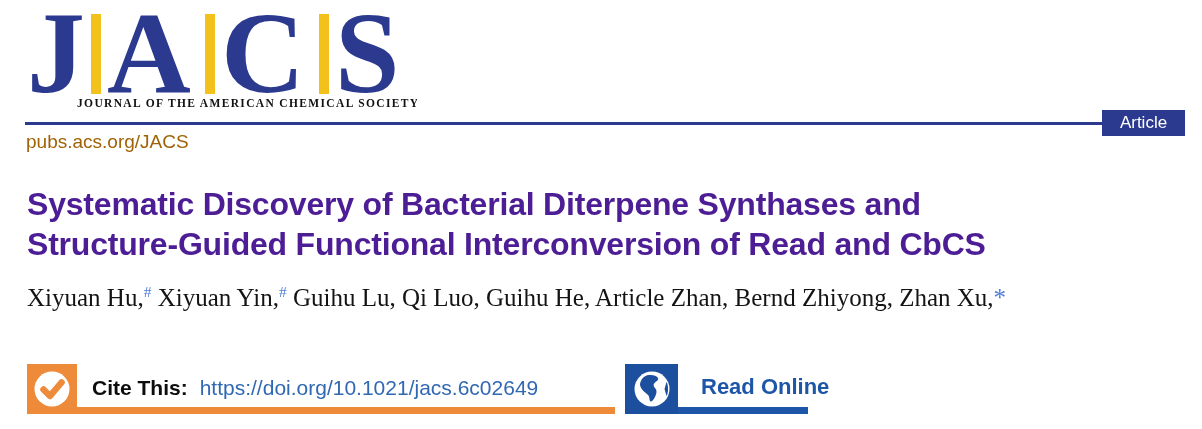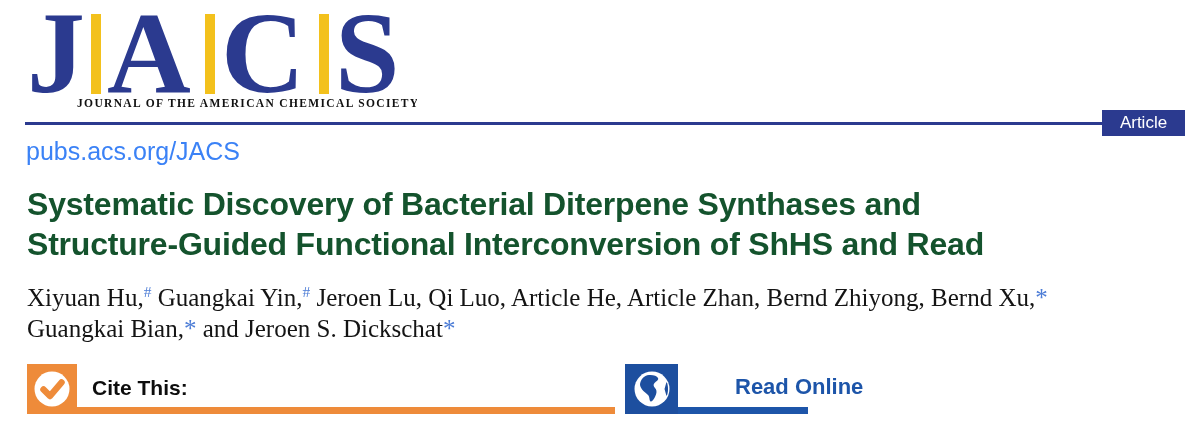--- a/index.html
+++ b/index.html
@@ -15,33 +15,33 @@
     font-size:116px;fill:#2B3A8F;
   }
   .logo-sub{
     font-family:"Liberation Serif",serif;font-weight:bold;
     font-size:11.5px;fill:#111111;letter-spacing:1.35px;
   }
   .logo-bar{fill:#F3C11C;}
 
   #rule{position:absolute;left:25px;top:122px;width:1160px;height:3px;background:#2B3A8F;}
   #pubs-link{
-    position:absolute;left:26px;top:137px;
-    font-size:25px;color:#3b82f6;text-decoration:none;
+    position:absolute;left:26px;top:131px;
+    font-size:19px;color:#a16207;text-decoration:none;
   }
   #article-badge{
     position:absolute;left:1102px;top:110px;width:83px;height:26px;
     background:#2B3A8F;color:#ffffff;font-size:17px;
     display:flex;align-items:center;justify-content:center;
   }
 
   
   #title{
     position:absolute;left:27px;top:184px;width:1165px;
-    font-weight:bold;font-size:32px;line-height:40px;color:#14532d;
+    font-weight:bold;font-size:32px;line-height:40px;color:#4c1d95;
     letter-spacing:-0.2px;
   }
   #authors{
     position:absolute;left:27px;top:282px;width:1165px;
     font-family:"Liberation Serif",serif;font-size:25px;line-height:31px;
     color:#141414;
   }
   .marker{color:#4C7CD6;}
   sup.marker{font-size:62%;line-height:0;}
 
@@ -59,21 +59,21 @@
   #cite-bar{position:absolute;left:77px;top:407px;width:538px;height:7px;background:#EE8B3A;}
 
   #read-globe{
     position:absolute;left:625px;top:364px;width:53px;height:50px;
     background:#1D4F9F;display:flex;align-items:center;justify-content:center;
     cursor:pointer;
   }
   #read-bar{position:absolute;left:678px;top:407px;width:130px;height:7px;background:#1D55A9;}
   #read-label{
     position:absolute;left:701px;top:374px;
-    font-weight:bold;font-size:22px;color:#1D55A9;text-decoration:none;margin-left:34px;
+    font-weight:bold;font-size:22px;color:#1D55A9;text-decoration:none;
   }
 </style>
 </head>
 <body>
 
 <svg id="logo-svg" width="390" height="112">
   <text x="0" y="84" class="logo-letter">J</text>
   <rect x="64" y="6" width="10" height="80" class="logo-bar"></rect>
   <text x="80" y="84" class="logo-letter">A</text>
   <rect x="178" y="6" width="10" height="80" class="logo-bar"></rect>
@@ -84,36 +84,36 @@
 </svg>
 
 <div id="rule"></div>
 <a id="pubs-link" href="#">pubs.acs.org/JACS</a>
 <div id="article-badge">
   <span>Article</span>
 </div>
 
 <div id="title">
   <div>Systematic Discovery of Bacterial Diterpene Synthases and</div>
-  <div>Structure-Guided Functional Interconversion of ShHS and Read</div>
+  <div>Structure-Guided Functional Interconversion of Read and CbCS</div>
 </div>
 
 <div id="authors">
-  <div id="authors-line-1"><span>Xiyuan Hu,</span><sup class="marker">#</sup><span> Guangkai Yin,</span><sup class="marker">#</sup><span> Jeroen Lu,</span><span> Qi Luo,</span><span> Article He,</span><span> Article Zhan,</span><span> Bernd Zhiyong,</span><span> Bernd Xu,</span><span class="marker">*</span></div>
-  <div id="authors-line-2"><span>Guangkai Bian,</span><span class="marker">*</span><span> and Jeroen S. Dickschat</span><span class="marker">*</span></div>
+  <div id="authors-line-1"><span>Xiyuan Hu,</span><sup class="marker">#</sup><span> Xiyuan Yin,</span><sup class="marker">#</sup><span> Guihu Lu,</span><span> Qi Luo,</span><span> Guihu He,</span><span> Article Zhan,</span><span> Bernd Zhiyong,</span><span> Zhan Xu,</span><span class="marker">*</span></div>
 </div>
 
 <div id="cite-check">
   <svg viewBox="0 0 40 40" width="40" height="40">
     <circle cx="20" cy="20" r="17.5" fill="#ffffff"></circle>
     <path d="M11.5 20.5 L18 27 L29.5 13.5" stroke="#EE8B3A" stroke-width="6.5" fill="none" stroke-linecap="round" stroke-linejoin="round"></path>
   </svg>
 </div>
 <div id="cite-line">
   <span id="cite-label">Cite This:</span>
+  <a id="cite-doi" href="#">https://doi.org/10.1021/jacs.6c02649</a>
 </div>
 <div id="cite-bar"></div>
 
 <div id="read-globe">
   <svg viewBox="0 0 40 40" width="40" height="40">
     <circle cx="20" cy="20" r="17.5" fill="#ffffff"></circle>
     <path d="M8 16 C8 11 12 6.5 17 6 C21 5.6 25 7 26 9 C27 11 24 12.5 22.5 14 C21 15.5 21.5 17.5 23 19 C24.5 20.5 25 22.5 24 25.5 C23 28.5 20.5 33 18.8 32.5 C17 32 18 28 16 26 C13.5 23.5 9 21 8 16 Z" fill="#1D4F9F"></path>
     <path d="M34.5 13 C36.5 16 36.5 24 34.5 27 L32.5 20 Z" fill="#1D4F9F"></path>
   </svg>
 </div>

